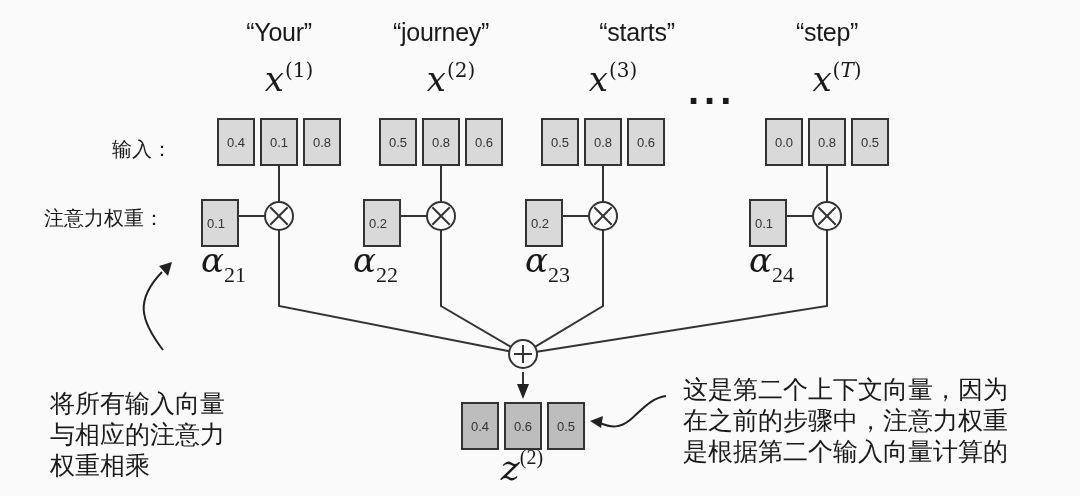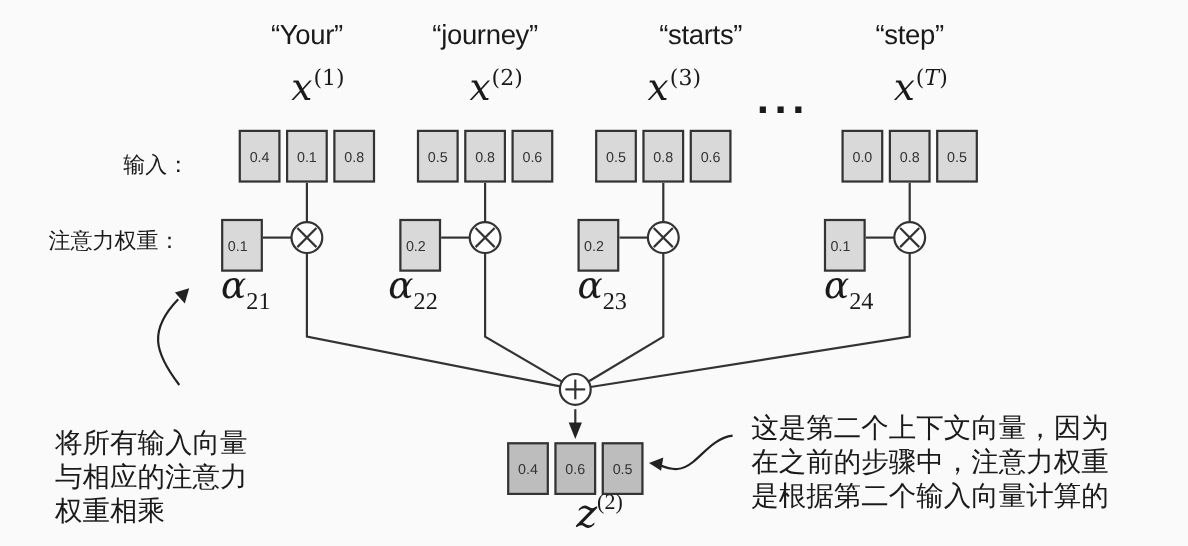--- a/index.html
+++ b/index.html
@@ -108,21 +108,21 @@
       <div class="abs alpha" style="left:749px; top:240px;"><span>α</span><sub>24</sub></div>
     </div>
 
   <div class="abs ellipsis" style="left:688px; top:68px;">...</div>
 
   <div id="ctx-cells">
       <div class="cell ctx-cell" style="left:461px; top:402px;">0.4</div>
       <div class="cell ctx-cell" style="left:504px; top:402px;">0.6</div>
       <div class="cell ctx-cell" style="left:547px; top:402px;">0.5</div>
     </div>
-  <div class="abs zvar" style="left:545px; top:446px;">
+  <div class="abs zvar" style="left:522px; top:446px;">
     <span>z</span><sup>(<span>2</span>)</sup>
   </div>
 
   <div class="abs note" style="left:50px; top:360px;margin-top:28px;">将所有输入向量
 与相应的注意力
 权重相乘</div>
   <div class="abs note" style="left:683px; top:374px;">这是第二个上下文向量，因为
 在之前的步骤中，注意力权重
 是根据第二个输入向量计算的</div>
 </div>

